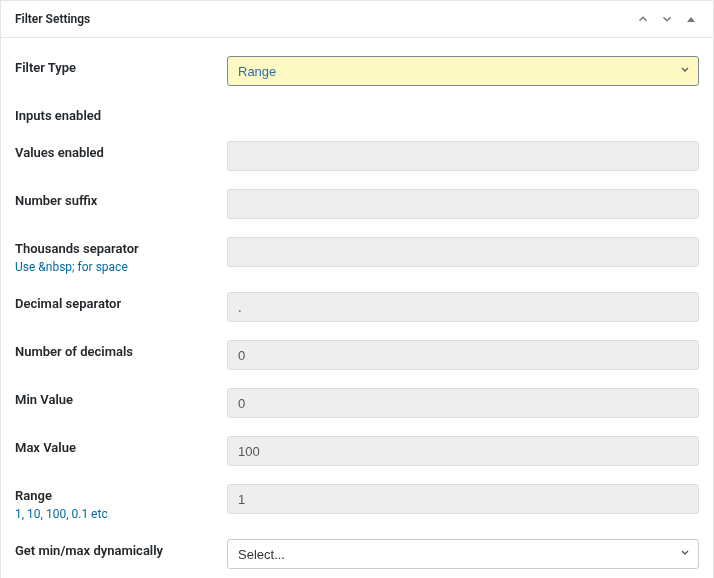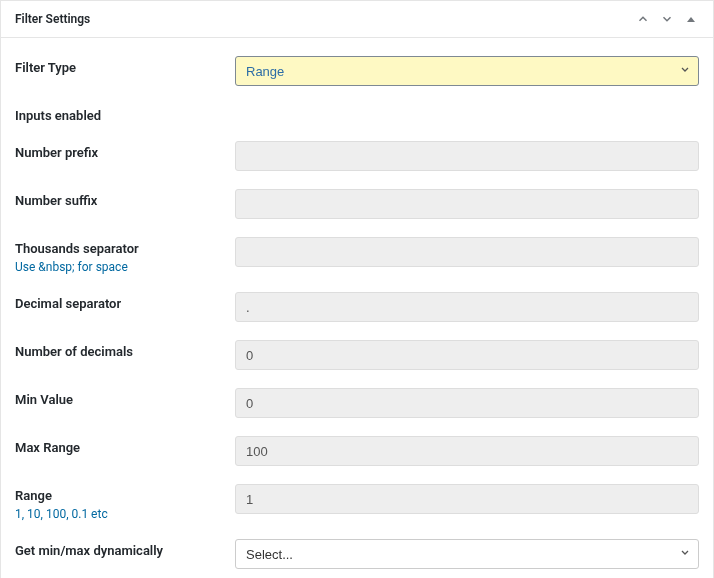--- a/index.html
+++ b/index.html
@@ -44,21 +44,20 @@
       color: #72777c;
       cursor: pointer;
     }
     .panel-body {
       padding: 0 14px 14px 14px;
     }
     .row {
       display: flex;
       align-items: flex-start;
       padding-top: 18px;
-      gap: 8px;
     }
     .row-label-col {
       width: 212px;
       flex-shrink: 0;
       padding-top: 4px;
     }
     .row-label {
       font-weight: 600;
       font-size: 13px;
       color: #23282d;
@@ -187,21 +186,21 @@
     </div>
 
     <div class="row">
       <div class="row-label-col">
         <div class="row-label">Inputs enabled</div>
       </div>
     </div>
 
     <div class="row">
       <div class="row-label-col">
-        <div class="row-label">Number prefix</div>
+        <div class="row-label">Values enabled</div>
       </div>
       <div class="row-field-col">
         <input type="text" value="" style="">
       </div>
     </div>
 
     <div class="row">
       <div class="row-label-col">
         <div class="row-label">Number suffix</div>
       </div>
@@ -242,21 +241,21 @@
       <div class="row-label-col">
         <div class="row-label">Min Value</div>
       </div>
       <div class="row-field-col">
         <input type="text" value="0" style="">
       </div>
     </div>
 
     <div class="row">
       <div class="row-label-col">
-        <div class="row-label">Max Range</div>
+        <div class="row-label">Max Value</div>
       </div>
       <div class="row-field-col">
         <input type="text" value="100" style="">
       </div>
     </div>
 
     <div class="row">
       <div class="row-label-col">
         <div class="row-label">Range</div>
         <div class="row-hint">1, 10, 100, 0.1 etc</div>

